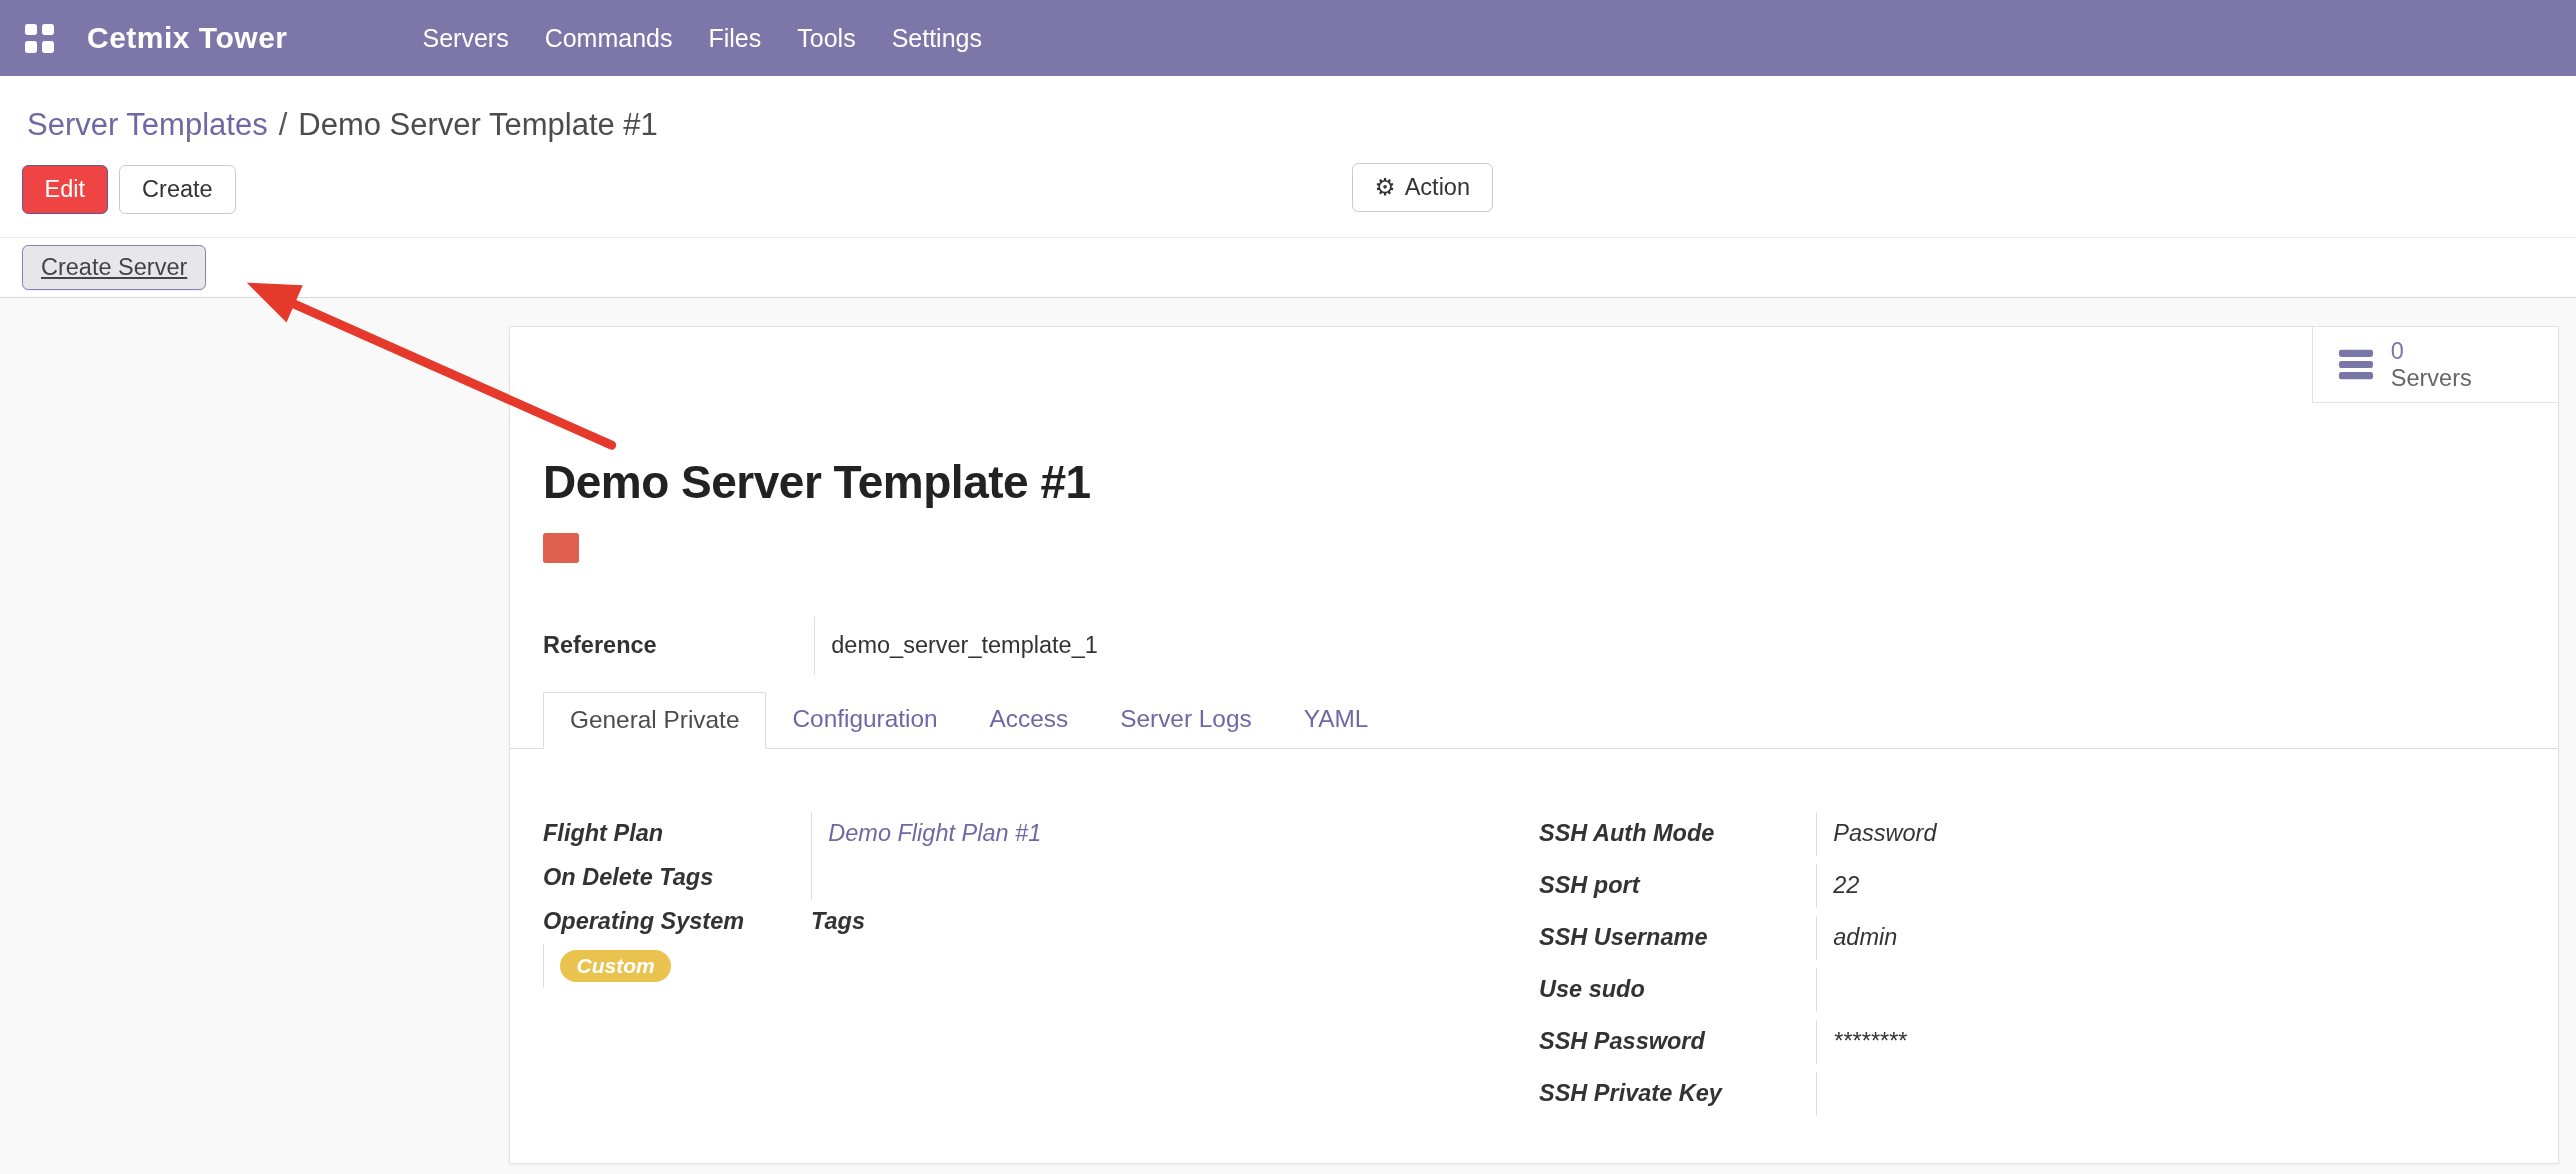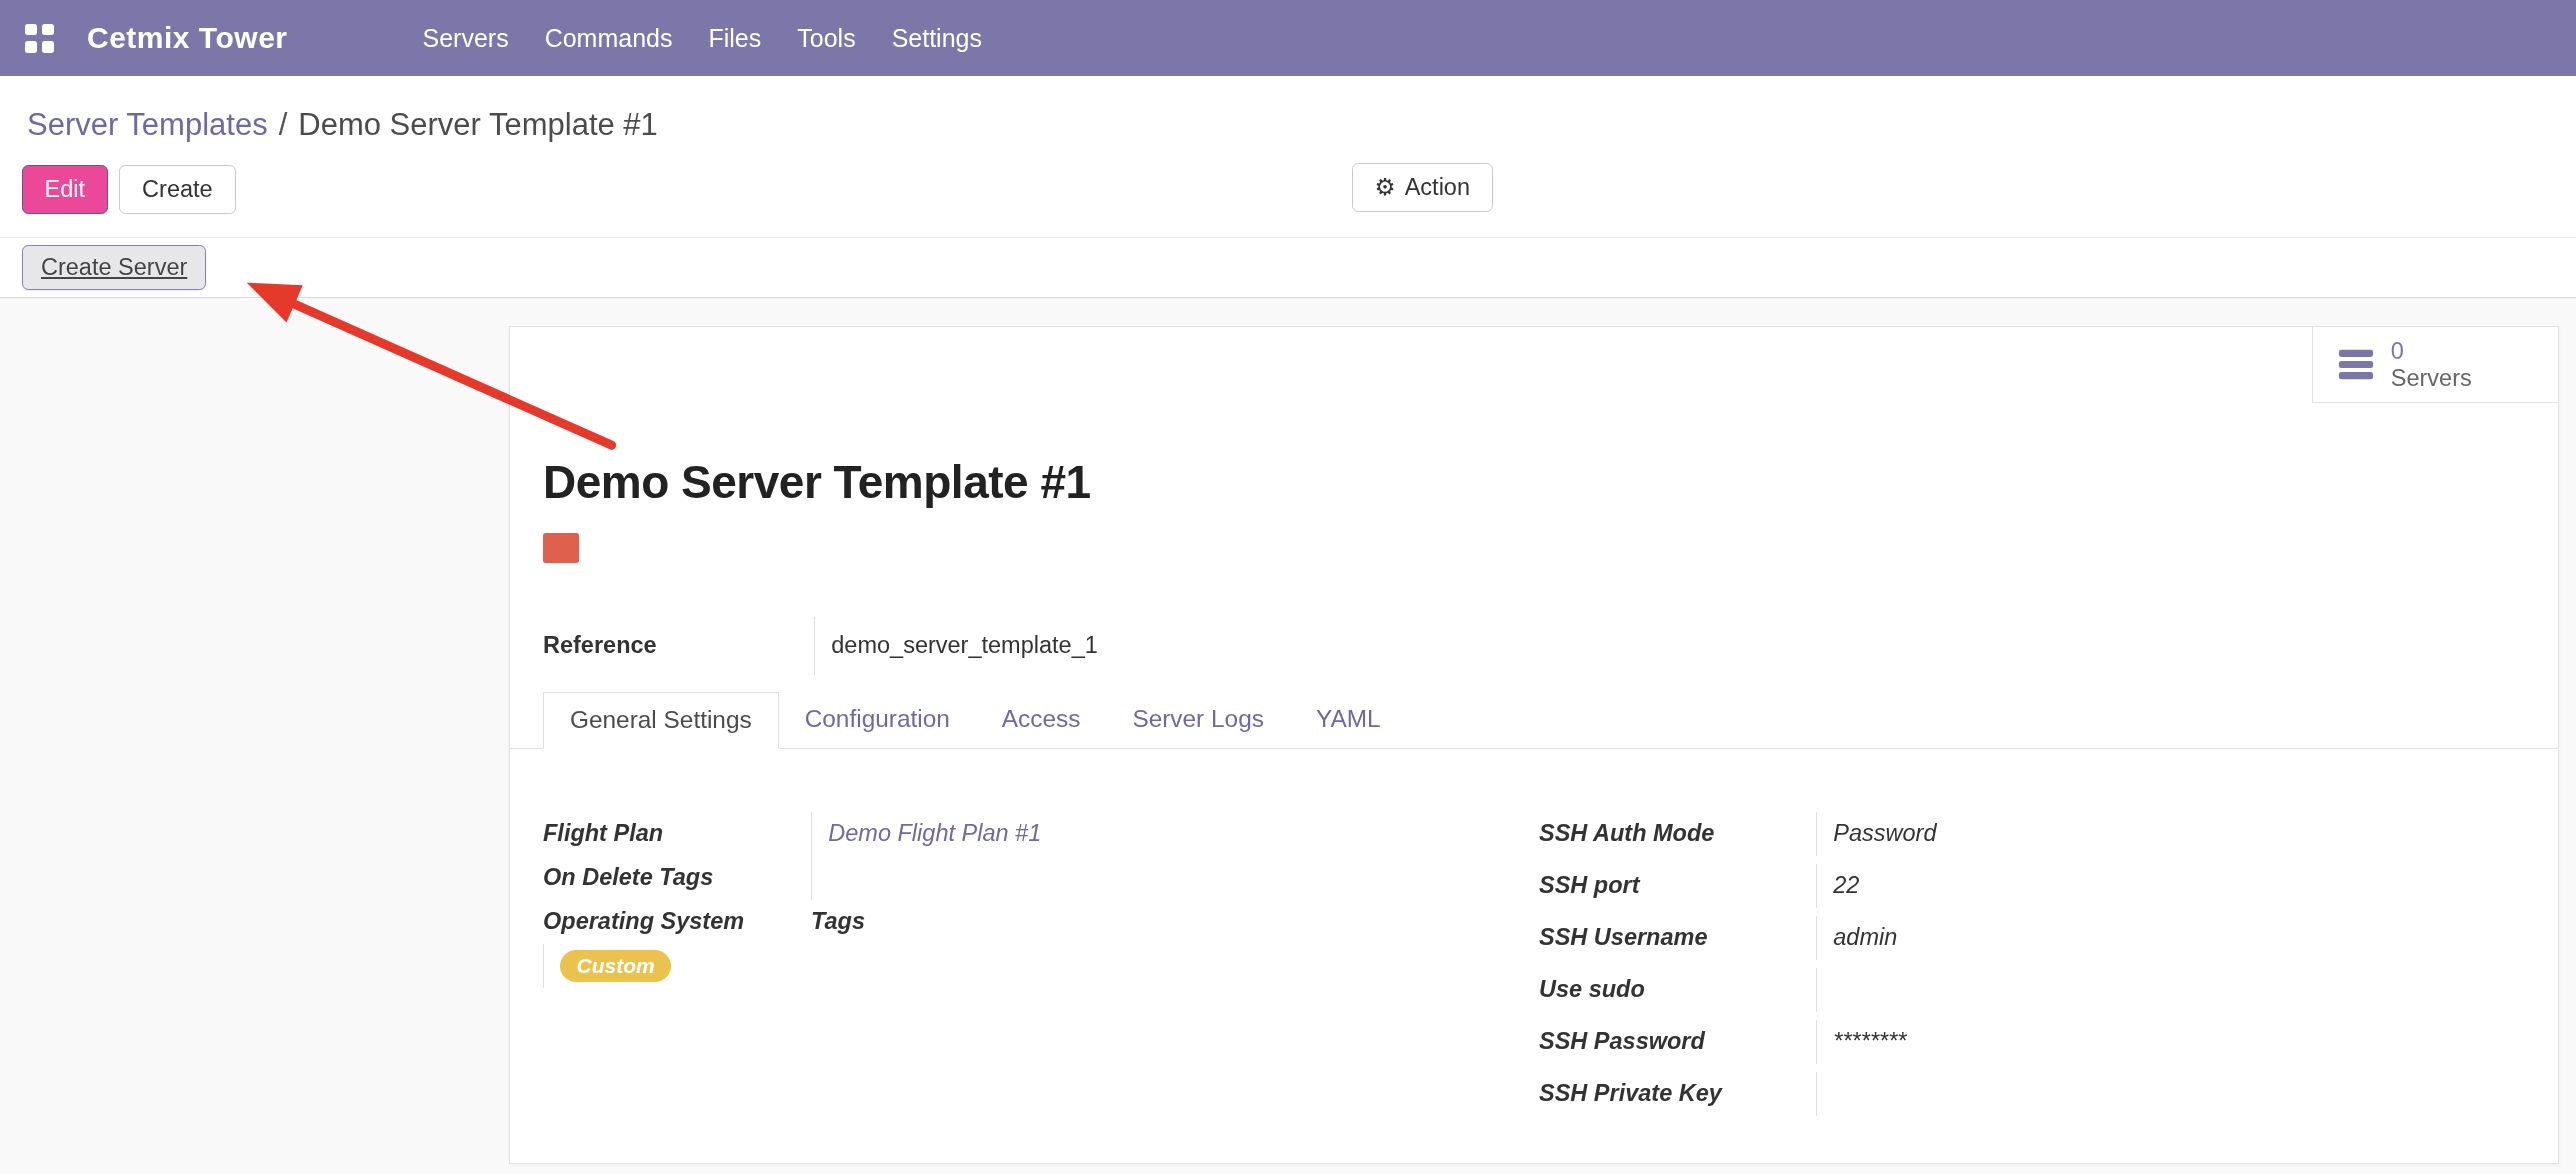--- a/index.html
+++ b/index.html
@@ -18,21 +18,21 @@
   .menu-item { color:#fff; font-size:25px; padding:0 18px; line-height:76px; cursor:pointer; white-space:nowrap; }
 
   
   .control-panel { padding:31px 0 22px 27px; border-bottom:0.9px solid #ececec; background:#fff; position:relative; }
   .breadcrumb { font-size:31px; line-height:36px; }
   .bc-link { color:#6e68a5; cursor:pointer; }
   .bc-sep { color:#555; padding:0 11px; }
   .bc-current { color:#4c4c4c; }
   .btn-row { margin-top:20px; margin-left:-5.4px; height:52px; display:flex; align-items:center; position:relative; }
   .btn { font-size:23.5px; padding:10px 22px; border-radius:6.3px; border:0.9px solid transparent; cursor:pointer; font-family:inherit; display:inline-flex; align-items:center; gap:9px; }
-  .btn-primary { background:#ec4899; border-color:#5e5790; color:#fff; margin-right:11px; }
+  .btn-primary { background:#ef4444; border-color:#5e5790; color:#fff; margin-right:11px; }
   .btn-default { background:#fff; border-color:#c9c9c9; color:#333; }
   .btn-action { position:absolute; left:1330px; top:0; }
   .gear-glyph { font-size:23.5px; line-height:1; }
 
   
   .statusbar { height:60px; background:#fff; border-bottom:0.9px solid #d9d9d9; display:flex; align-items:center; padding-left:22px; }
   .create-server-btn { font-size:23.5px; color:#444; background:#e7e7ea; border:1.8px solid #8781b3; border-radius:6.3px; padding:8.1px 18px; cursor:pointer; box-shadow:0 0.9px 1.8px rgba(0,0,0,.08); font-family:inherit;text-decoration:underline; }
 
   
   .content { background:#f9f9f9; height:876px; padding:28px 16.3px 0 509px; }
@@ -123,21 +123,21 @@
       <h1 class="record-title">Demo Server Template #1</h1>
       <div class="color-swatch"></div>
 
       <div class="ref-row">
         <div class="ref-label">Reference</div>
         <div class="ref-value">demo_server_template_1</div>
       </div>
     </div>
 
     <div class="notebook">
-      <span class="tab active">General Settings</span>
+      <span class="tab active">General Private</span>
       <span class="tab">Configuration</span>
       <span class="tab">Access</span>
       <span class="tab">Server Logs</span>
       <span class="tab">YAML</span>
     </div>
 
     <div class="fields-area">
 
       <div class="field-group left">
         <div class="flabel">Flight Plan</div>

